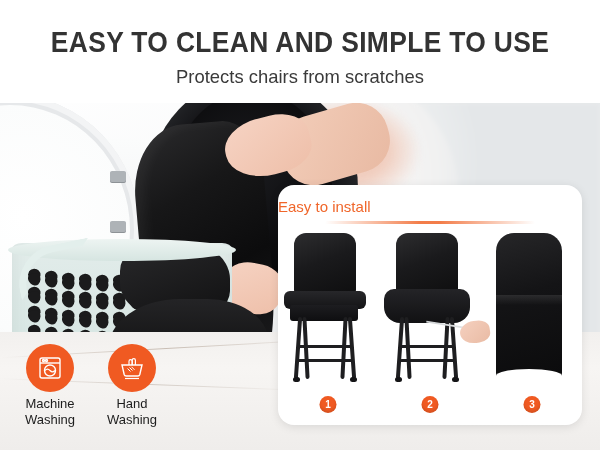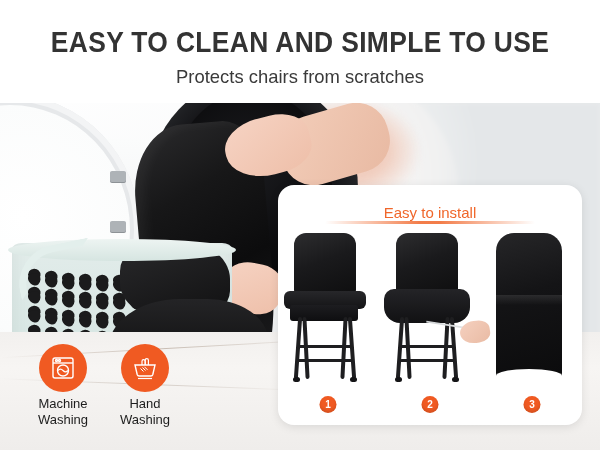--- a/index.html
+++ b/index.html
@@ -145,42 +145,42 @@
     background:linear-gradient(90deg,rgba(190,180,172,0),rgba(186,172,160,.75),rgba(190,180,172,0));
     transform:rotate(-3.2deg);
   }
   .floor:after{
     content:"";position:absolute;left:0;top:52px;width:300px;height:1px;
     background:linear-gradient(90deg,rgba(196,186,178,0),rgba(188,176,166,.6),rgba(196,186,178,0));
     transform:rotate(2.2deg);
   }
 
   
-  .care{position:absolute;left:0;bottom:6px;width:268px;height:100px;z-index:30;margin-left:13px;}
+  .care{position:absolute;left:0;bottom:6px;width:268px;height:100px;z-index:30;}
   .care-item{position:absolute;width:84px;text-align:center;}
   .care-item.c1{left:8px;}
   .care-item.c2{left:90px;}
   .care-item.c3{left:172px;}
   .care-circle{
     width:48px;height:48px;border-radius:50%;margin:0 auto 4px;
     background:#f05a22;display:flex;align-items:center;justify-content:center;
   }
   .care-label{
     font-size:13px;line-height:16px;color:#1d1d1d;
   }
 
   
   .card{
     position:absolute;left:278px;top:185px;width:304px;height:240px;
     background:#ffffff;border-radius:16px;z-index:35;
     box-shadow:0 2px 10px rgba(0,0,0,.10);
     overflow:hidden;
   }
   .card-title{
-    position:absolute;left:0;top:19px;width:304px;text-align:center;
+    position:absolute;left:0;top:13px;width:304px;
     font-size:15px;color:#f0662a;font-weight:normal;
   }
   .card-rule{
     position:absolute;left:47px;top:36px;width:210px;height:3px;
     background:linear-gradient(90deg,rgba(240,102,42,0) 0%,rgba(240,102,42,.85) 45%,rgba(240,102,42,.85) 55%,rgba(240,102,42,0) 100%);
     border-radius:2px;
   }
   .steps{position:absolute;left:0;top:46px;width:304px;height:194px;}
   .step{position:absolute;top:0;width:96px;height:194px;}
   .step.s1{left:2px;}

